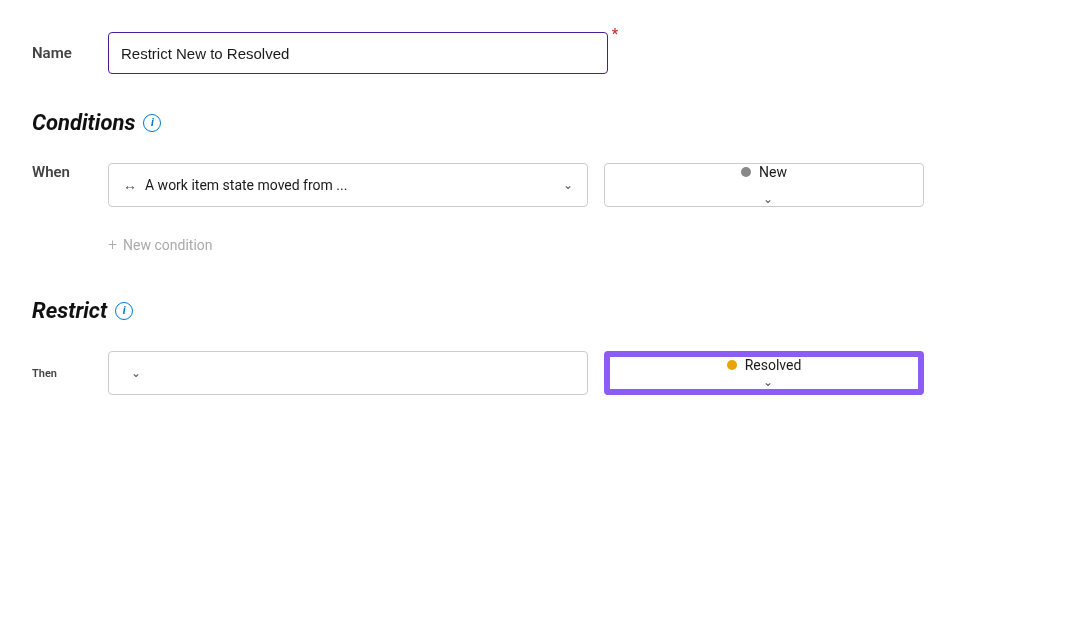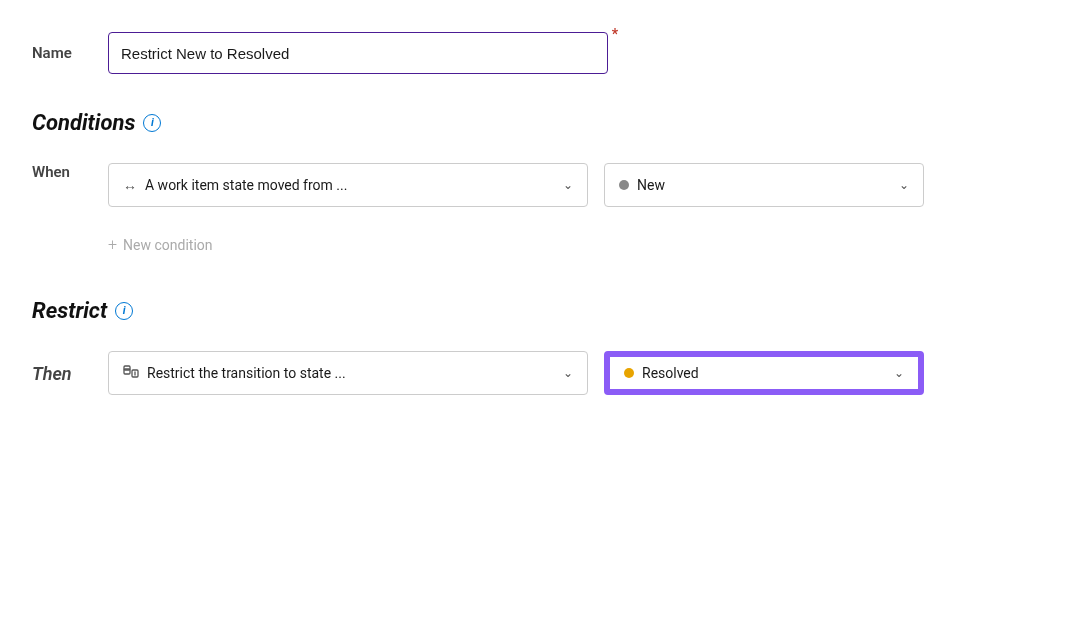--- a/index.html
+++ b/index.html
@@ -115,20 +115,21 @@
       background: #fff;
       user-select: none;
     }
 
     .dropdown-main {
       width: 480px;
     }
 
     .dropdown-state {
       width: 320px;
+      flex-direction: column;
     }
 
     .dropdown-state-resolved {
       border: 6px solid #8b5cf6;
     }
 
     .dropdown-content {
       display: flex;
       align-items: center;
       gap: 8px;
@@ -189,25 +190,24 @@
     }
 
     .then-row {
       display: flex;
       align-items: center;
       gap: 16px;
       margin-bottom: 24px;
     }
 
     .then-label {
-      font-size: 18px;
+      font-size: 11px;
       font-weight: 600;
       color: #444;
       min-width: 60px;
-      font-style: italic;
     }
   </style>
 </head>
 <body>
 
 <div class="name-row">
   <span class="label">Name</span>
   <div class="name-input-wrapper">
     <input type="text" class="name-input" value="Restrict New to Resolved" style="">
     <span class="required-star">*</span>
@@ -253,31 +253,20 @@
     <span class="section-title">Restrict</span>
     <div class="info-icon">
       <span>i</span>
     </div>
   </div>
 
   <div class="then-row">
     <span class="then-label">Then</span>
 
     <div class="dropdown dropdown-main">
-      <div class="dropdown-content">
-        <span class="lock-icon">
-          <svg width="16" height="14" viewBox="0 0 16 14" fill="none" xmlns="http://www.w3.org/2000/svg">
-            <rect x="1" y="1" width="6" height="4" rx="1" stroke="#555" stroke-width="1.3" fill="none"></rect>
-            <rect x="1" y="4" width="6" height="5" rx="1" stroke="#555" stroke-width="1.3" fill="none"></rect>
-            <rect x="9" y="5" width="6" height="7" rx="1" stroke="#555" stroke-width="1.3" fill="none"></rect>
-            <line x1="12" y1="7" x2="12" y2="10" stroke="#555" stroke-width="1.3" stroke-linecap="round"></line>
-          </svg>
-        </span>
-        <span>Restrict the transition to state ...</span>
-      </div>
       <span class="dropdown-arrow">⌄</span>
     </div>
 
     <div class="dropdown dropdown-state dropdown-state-resolved">
       <div class="dropdown-content">
         <span class="state-dot dot-orange"></span>
         <span>Resolved</span>
       </div>
       <span class="dropdown-arrow">⌄</span>
     </div>

